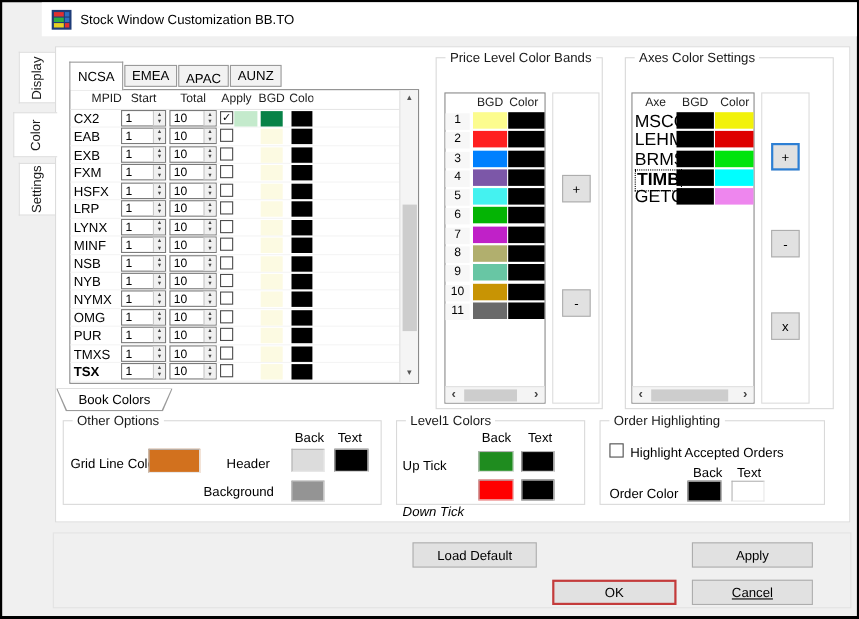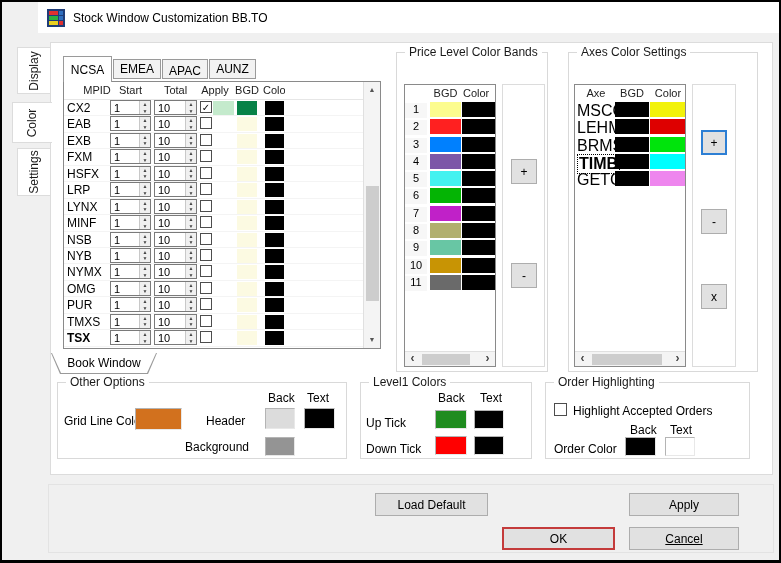--- a/index.html
+++ b/index.html
@@ -438,21 +438,21 @@
       </div>
     <div class="vscroll">
       <span class="sarrow" style="top:0;">▲</span>
       <span class="vthumb" style="top:104px;height:115px;"></span>
       <span class="sarrow" style="bottom:0;">▼</span>
     </div>
   </div>
 
   <div class="bookcolors-out">
     <div class="bookcolors-in">
-      <span>Book Window</span>
+      <span>Book Colors</span>
     </div>
   </div>
 
   <div class="group" style="left:394px;top:50px;width:152px;height:320px;">
     <span class="legend">Price Level Color Bands</span>
   </div>
   <div class="cgrid" style="left:402px;top:82px;width:92px;height:283px;">
     <span class="ghead" style="left:25px;width:31px;">BGD</span>
     <span class="ghead" style="left:58px;width:31px;text-align:left;">Color</span>
     <div id="band-rows" style="position:absolute;left:0;top:16px;width:100%;">
@@ -583,21 +583,21 @@
   <span class="cswatch" style="left: 263px; top: 435px; width: 30px; height: 19px; background: rgb(148, 148, 148);"></span>
 
   <div class="group" style="left:358px;top:380px;width:172px;height:77px;">
     <span class="legend">Level1 Colors</span>
   </div>
   <span class="olabel" style="left:436px;top:389px;">Back</span>
   <span class="olabel" style="left:478px;top:389px;">Text</span>
   <span class="olabel" style="left:364px;top:414px;">Up Tick</span>
   <span class="cswatch" style="left: 433px; top: 408px; width: 32px; height: 19px; background: rgb(31, 140, 31);"></span>
   <span class="cswatch" style="left: 472px; top: 408px; width: 30px; height: 19px; background: rgb(0, 0, 0);"></span>
-  <span class="olabel" style="left:364px;top:440px;">Down Tick</span>
+  <span class="olabel" style="left:364px;top:456px;font-style:italic;">Down Tick</span>
   <span class="cswatch" style="left: 433px; top: 434px; width: 32px; height: 19px; background: rgb(255, 0, 0);"></span>
   <span class="cswatch" style="left: 472px; top: 434px; width: 30px; height: 19px; background: rgb(0, 0, 0);"></span>
 
   <div class="group" style="left:543px;top:380px;width:205px;height:77px;">
     <span class="legend">Order Highlighting</span>
   </div>
   <span class="cb" style="left:552px;top:401px;width:13px;height:13px;"></span>
   <span class="olabel" style="left:571px;top:402px;">Highlight Accepted Orders</span>
   <span class="olabel" style="left:628px;top:421px;">Back</span>
   <span class="olabel" style="left:668px;top:421px;">Text</span>

